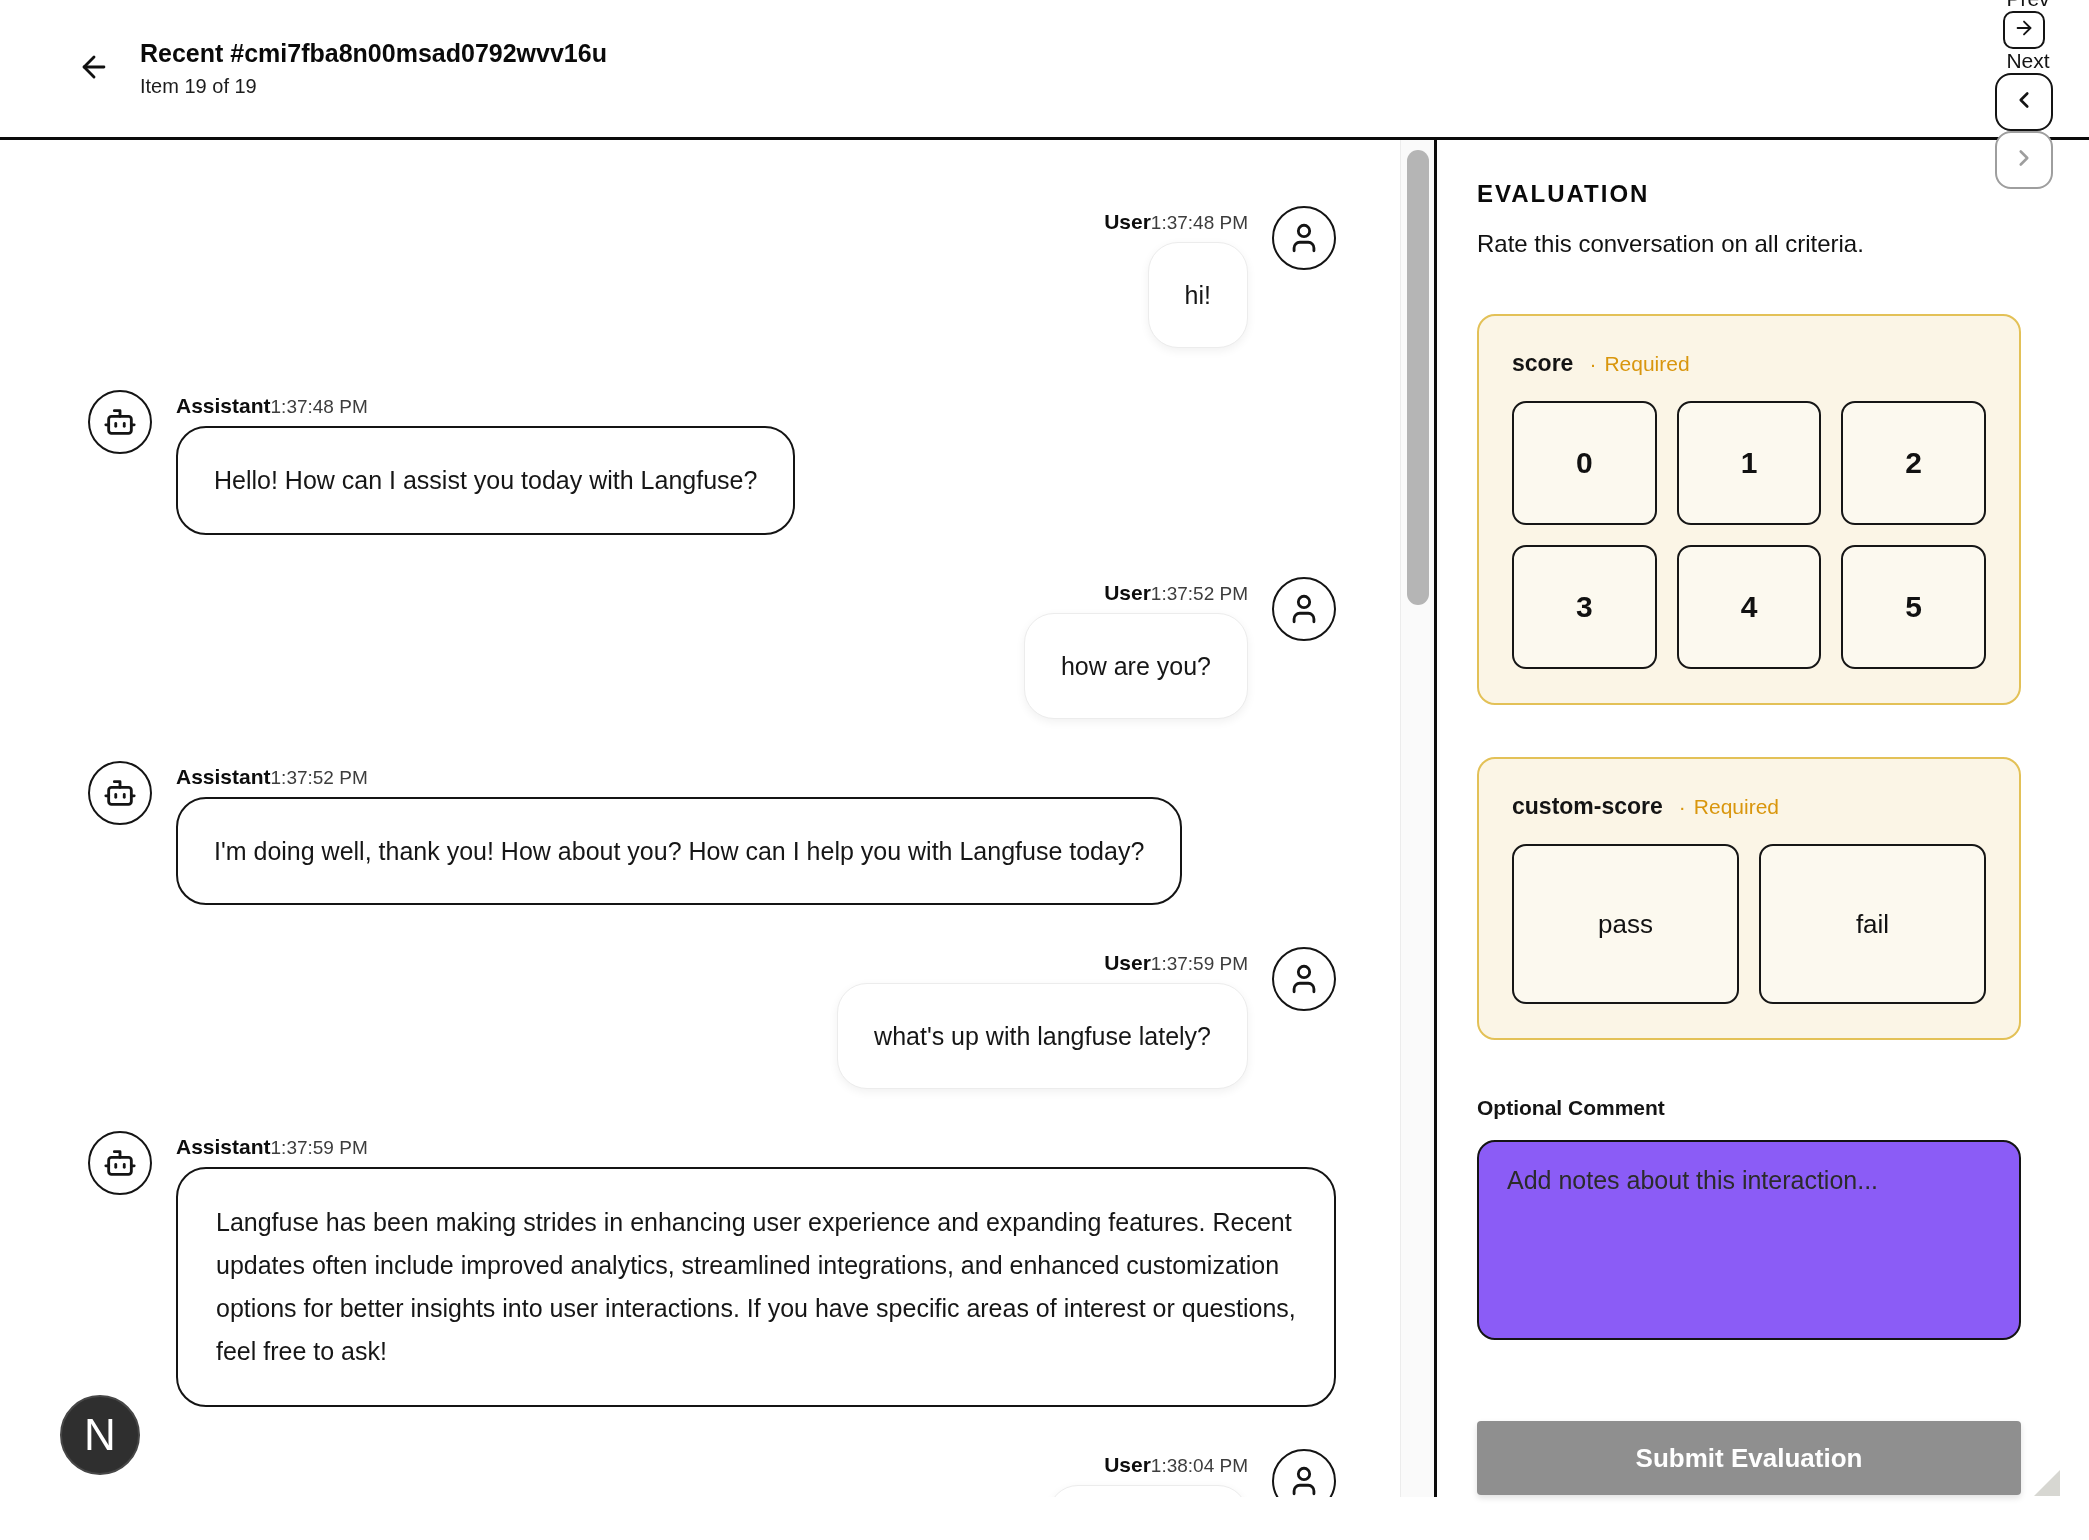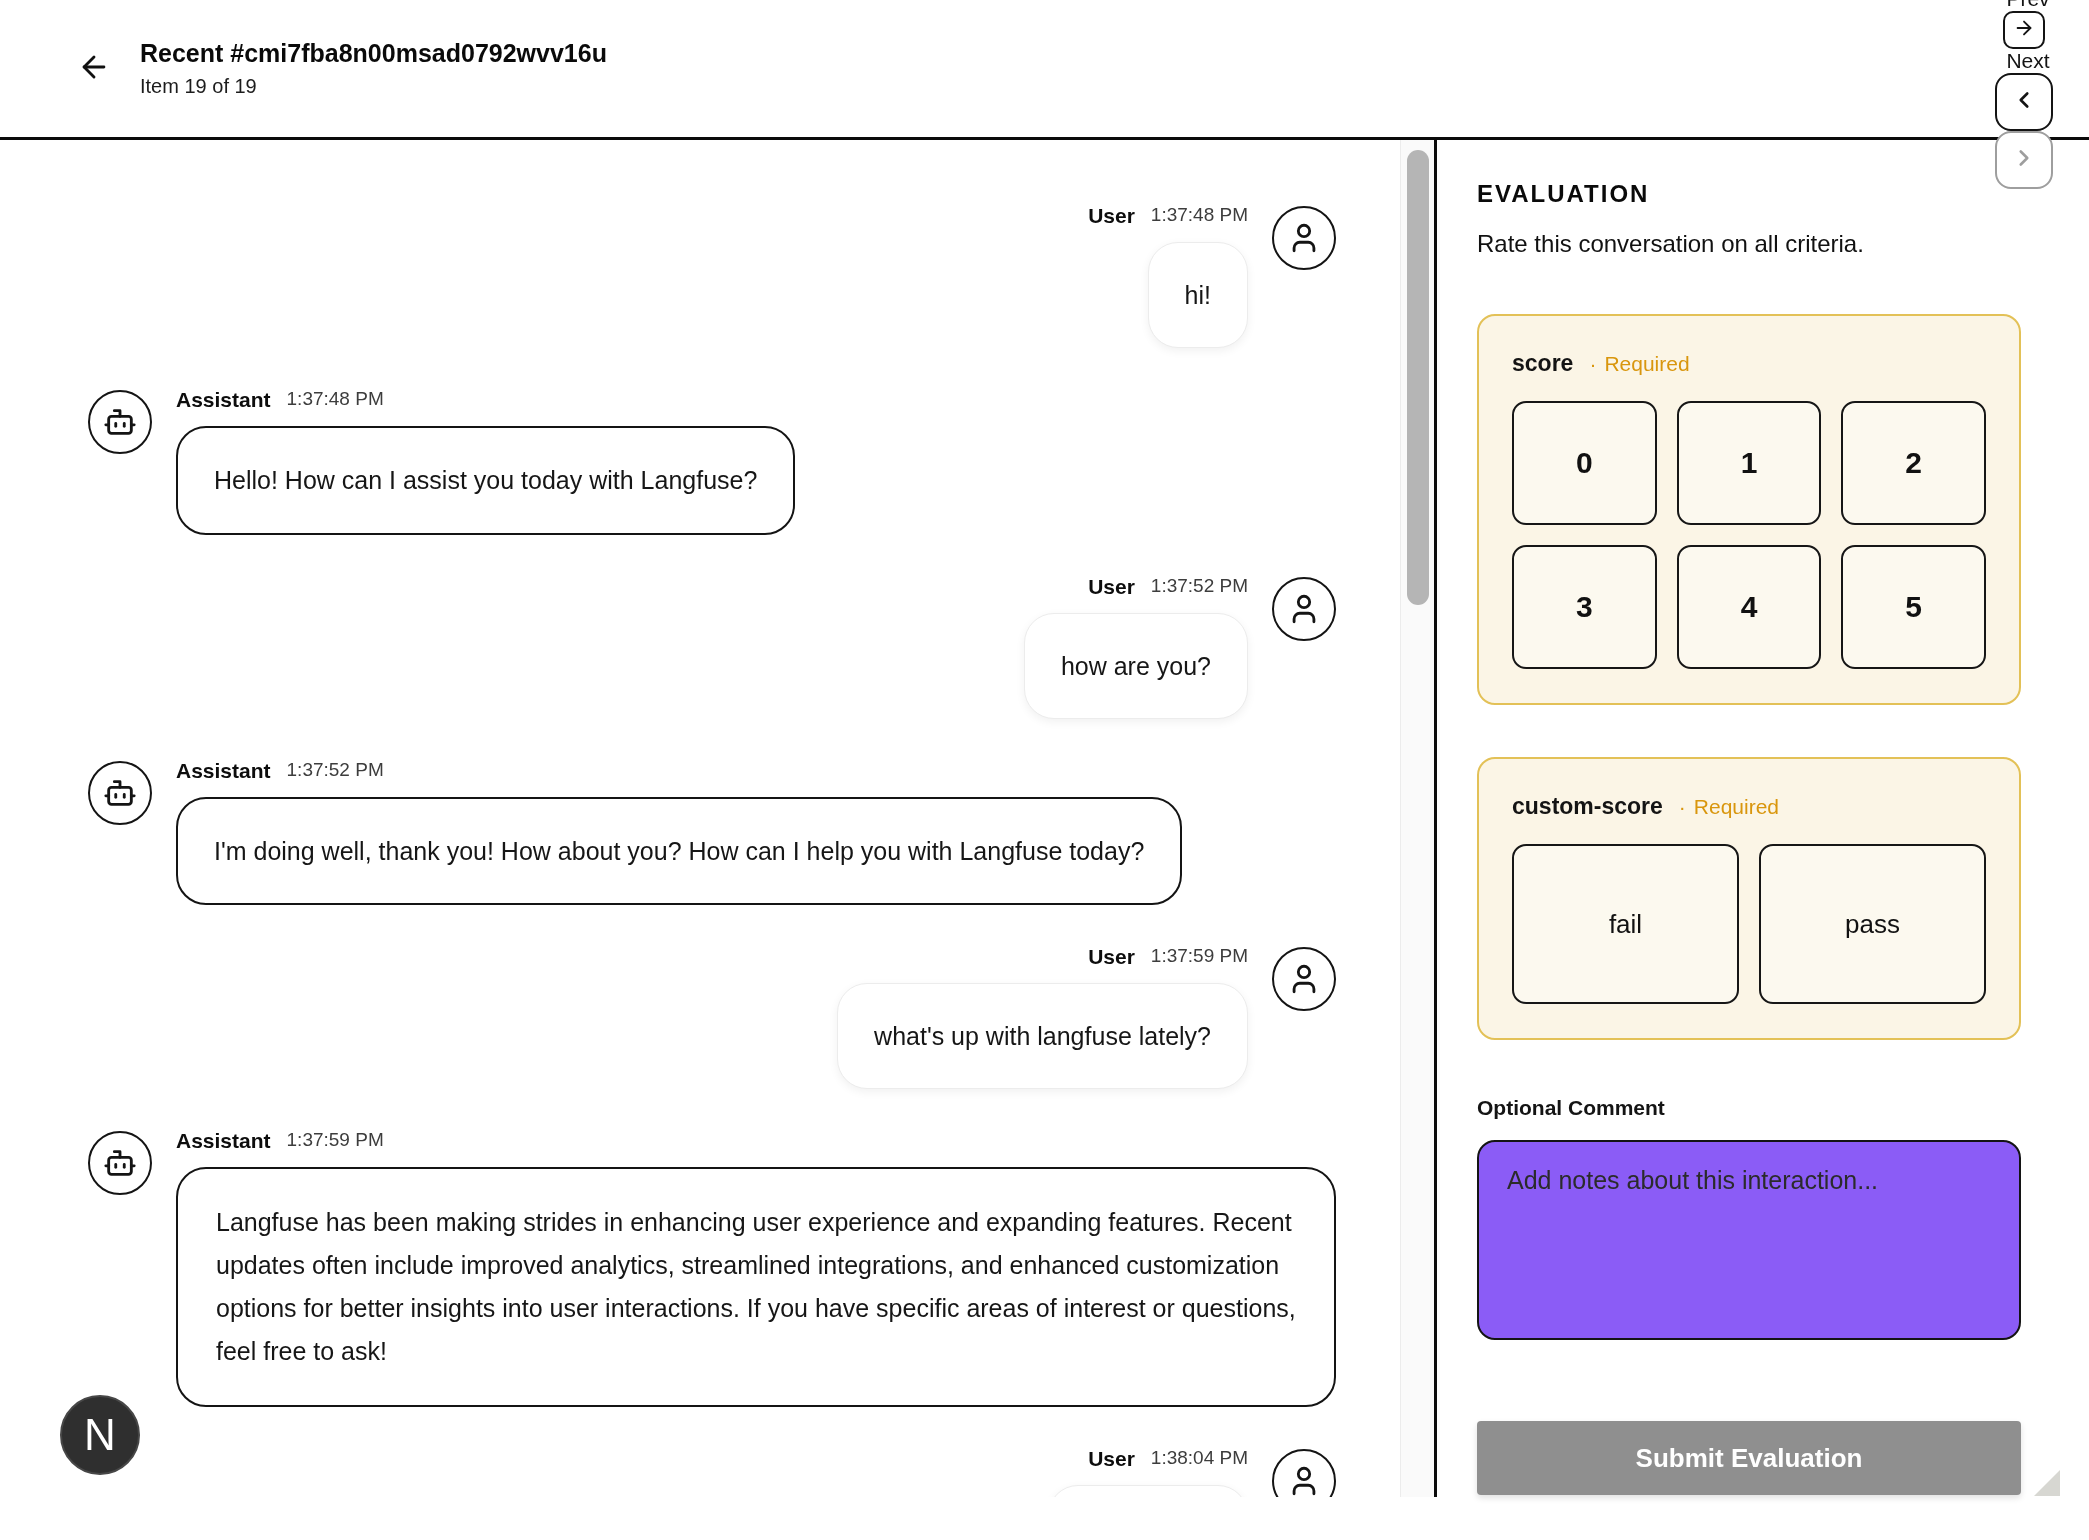--- a/index.html
+++ b/index.html
@@ -32,21 +32,21 @@
   .eval { flex:1; padding:40px 68px 0 40px; }
 
   
   .message { display:flex; align-items:flex-start; margin-bottom:40px; }
   .message .avatar { flex:0 0 64px; width:64px; height:64px; border:2.5px solid #141414; border-radius:50%; display:flex; align-items:center; justify-content:center; color:#141414; background:#fff; margin-top:2px; }
   .message .avatar svg { width:34px; height:34px; }
   .msg-col { display:flex; flex-direction:column; max-width:1160px; }
   .message.assistant .msg-col { margin-left:24px; align-items:flex-start; }
   .message.user { flex-direction:row; justify-content:flex-end; }
   .message.user .msg-col { margin-right:24px; align-items:flex-end; }
-  .msg-head { display:flex; align-items:flex-start; gap:16px; height:30px; }
+  .msg-head { display:flex; align-items:flex-end; height:30px; }
   .sender { font-size:21px; font-weight:700; color:#0d0d0d; }
   .time { font-size:19px; color:#3d3d3d; }
   .bubble { margin-top:8px; font-size:25px; line-height:1.45; color:#161616; border-radius:30px; padding:34px 36px; background:#fff; width:fit-content; max-width:100%; }
   .message.assistant .bubble { border:2.5px solid #141414; }
   .message.user .bubble { border:1.5px solid #ececec; box-shadow:0 3px 10px rgba(0,0,0,0.06); }
   .bubble.wide { line-height:1.72; width:1160px; padding:32px 38px; }
   .bubble.stub { width:200px; height:70px; }
   .n-badge { position:absolute; left:60px; bottom:22px; width:80px; height:80px; border-radius:50%; background:#2f2f2f; border:2px solid #474747; color:#fff; font-size:44px; font-weight:400; display:flex; align-items:center; justify-content:center; cursor:pointer; }
 
   
@@ -284,22 +284,22 @@
               <button class="option">5</button>
             </div>
   </section>
 
   <section class="crit-card">
     <div class="crit-head">
       <span class="crit-name">custom-score</span>
       <span class="crit-required"><span class="dot">·</span><span class="req-text">Required</span></span>
     </div>
     <div class="opt-grid cols-2">
+              <button class="option">pass</button>
               <button class="option">fail</button>
-              <button class="option">pass</button>
             </div>
   </section>
 </div>
       <div class="comment-label">Optional Comment</div>
       <textarea class="comment-box" placeholder="Add notes about this interaction..." style=""></textarea>
       <button class="submit-btn" disabled="">Submit Evaluation</button>
     </aside>
   </div>
 
   <div class="grip"></div>

